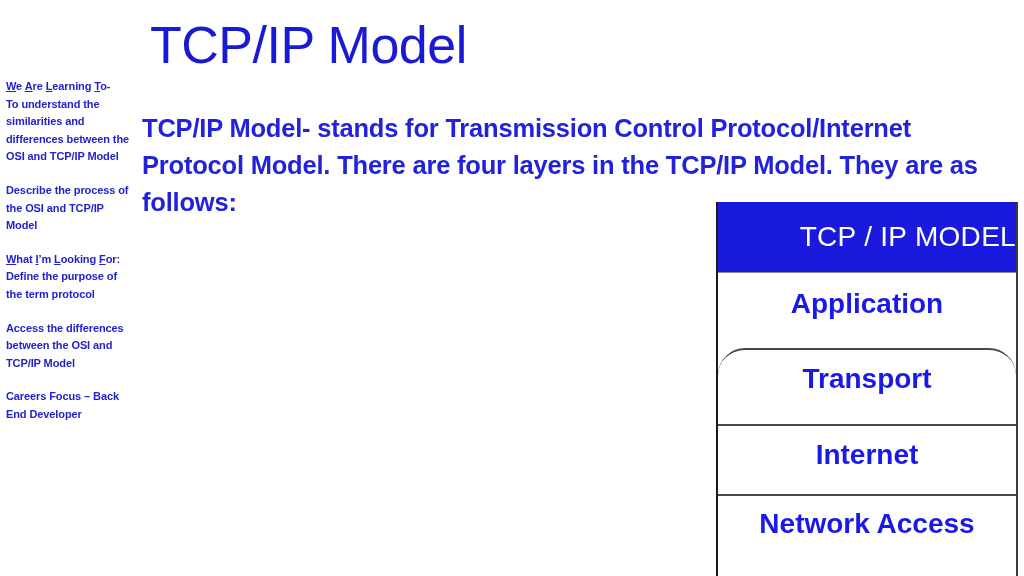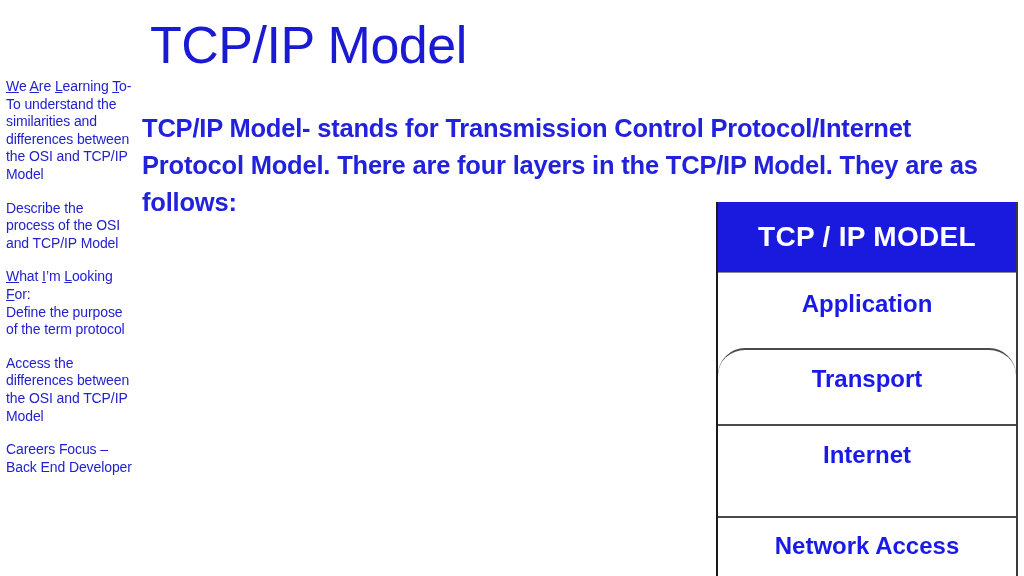--- a/index.html
+++ b/index.html
@@ -17,22 +17,22 @@
 
   
   #sidebar {
     position: absolute;
     left: 6px;
     top: 78px;
     width: 126px;
   }
   .side-block {
     color: #2222CC;
-    font-weight: normal;
-    font-size: 14px;
+    font-weight: bold;
+    font-size: 11px;
     line-height: 17.6px;
     margin-bottom: 16px;
     letter-spacing: -0.1px;
   }
   .side-block:last-child { margin-bottom: 16px; }
   .side-head {
     display: block;
   }
   .side-head u {
     text-decoration: underline;
@@ -73,41 +73,41 @@
     top: 202px;
     width: 302px;
     border-left: 2px solid #1a1a1a;
     border-right: 2px solid #3a3a3a;
     box-sizing: border-box;
   }
   .model-header {
     background: #1A1ADF;
     color: #ffffff;
     font-size: 28px;
-    font-weight: bold;
-    text-align: center;
+    font-weight: normal;
+    text-align: right;
     height: 70px;
     line-height: 70px;
     letter-spacing: 0.3px;
     box-sizing: border-box;
   }
   .model-row {
     color: #1A1AE8;
-    font-size: 24px;
+    font-size: 28px;
     font-weight: bold;
     text-align: center;
     height: 75px;
     line-height: 64px;
     border-top: 2px solid #4a4a4a;
     box-sizing: border-box;
     background: #ffffff;
   }
   .model-row.r-app  { height: 76px; line-height: 62px; border-top: 1px solid #8a8a8a; }
   .model-row.r-tra  { height: 76px; line-height: 58px; border-radius: 27px; }
-  .model-row.r-int  { height: 92px; line-height: 58px; }
+  .model-row.r-int  { height: 70px; line-height: 58px; }
   .model-row.r-net  { height: 89px; line-height: 56px; }
 </style>
 </head>
 <body>
 
 <div id="sidebar">
 
   <div class="side-block">
     <span class="side-head"><u>W</u>e <u>A</u>re <u>L</u>earning <u>T</u>o-</span>
     <span class="side-body">To understand the similarities and differences between the OSI and TCP/IP Model</span>

